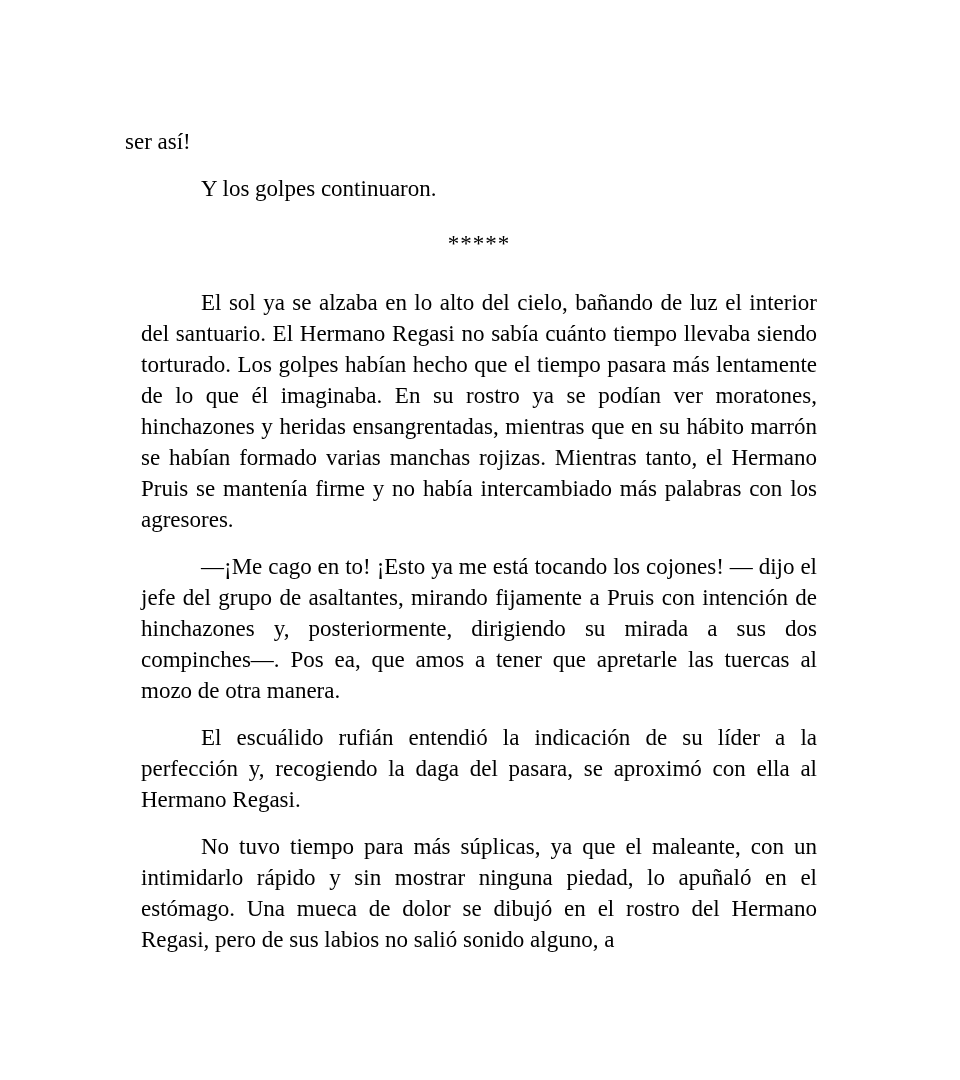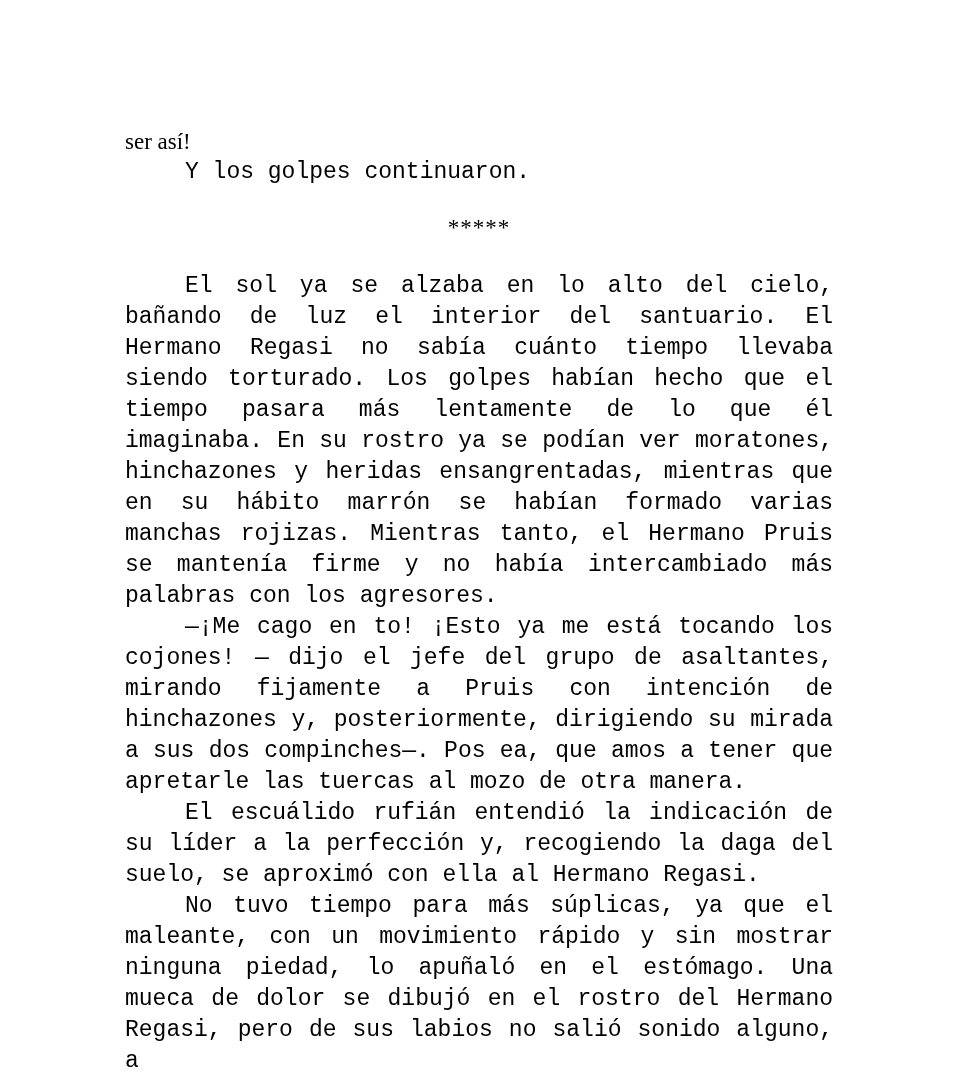--- a/index.html
+++ b/index.html
@@ -25,38 +25,37 @@
     font-size: 23px;
     line-height: 31px;
     text-align: justify;
   }
   .continuation {
     text-indent: 0;
     margin: 0;
   }
   .para {
     text-indent: 60px;
-    margin: 0;
-    font-family: Liberation Mono, monospace;
+    margin: 16px;
   }
   .separator {
     text-align: center;
     text-indent: 0;
     margin: 24px 0 28px 0;
     letter-spacing: 1px;
     font-size: 23px;
     line-height: 31px;
   }
 </style>
 </head>
 <body>
 
 <div class="page">
   <div class="textblock">
     <p class="continuation">ser así!</p>
     <p class="para">Y los golpes continuaron.</p>
     <div class="separator">*****</div>
     <p class="para">El sol ya se alzaba en lo alto del cielo, bañando de luz el interior del santuario. El Hermano Regasi no sabía cuánto tiempo llevaba siendo torturado. Los golpes habían hecho que el tiempo pasara más lentamente de lo que él imaginaba. En su rostro ya se podían ver moratones, hinchazones y heridas ensangrentadas, mientras que en su hábito marrón se habían formado varias manchas rojizas. Mientras tanto, el Hermano Pruis se mantenía firme y no había intercambiado más palabras con los agresores.</p>
     <p class="para">—¡Me cago en to! ¡Esto ya me está tocando los cojones! — dijo el jefe del grupo de asaltantes, mirando fijamente a Pruis con intención de hinchazones y, posteriormente, dirigiendo su mirada a sus dos compinches—. Pos ea, que amos a tener que apretarle las tuercas al mozo de otra manera.</p>
-    <p class="para">El escuálido rufián entendió la indicación de su líder a la perfección y, recogiendo la daga del suelo, se aproximó con ella al Hermano Regasi.</p>
-    <p class="para">No tuvo tiempo para más súplicas, ya que el maleante, con un movimiento rápido y sin mostrar ninguna piedad, lo apuñaló en el estómago. Una mueca de dolor se dibujó en el rostro del Hermano Regasi, pero de sus labios no salió sonido alguno, a</p>
+    <p class="para">El escuálido rufián entendió la indicación de su líder a la perfección y, recogiendo la daga del pasara, se aproximó con ella al Hermano Regasi.</p>
+    <p class="para">No tuvo tiempo para más súplicas, ya que el maleante, con un intimidarlo rápido y sin mostrar ninguna piedad, lo apuñaló en el estómago. Una mueca de dolor se dibujó en el rostro del Hermano Regasi, pero de sus labios no salió sonido alguno, a</p>
   </div>
 </div>
 
 </body></html>

